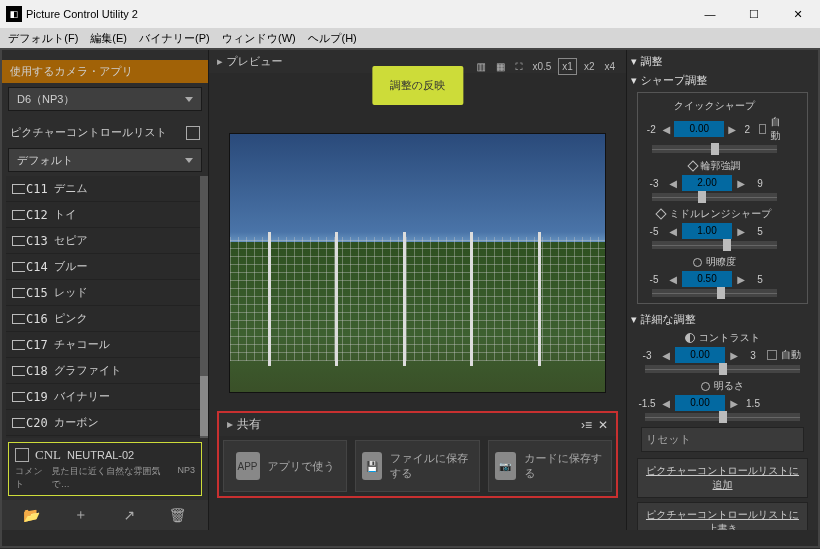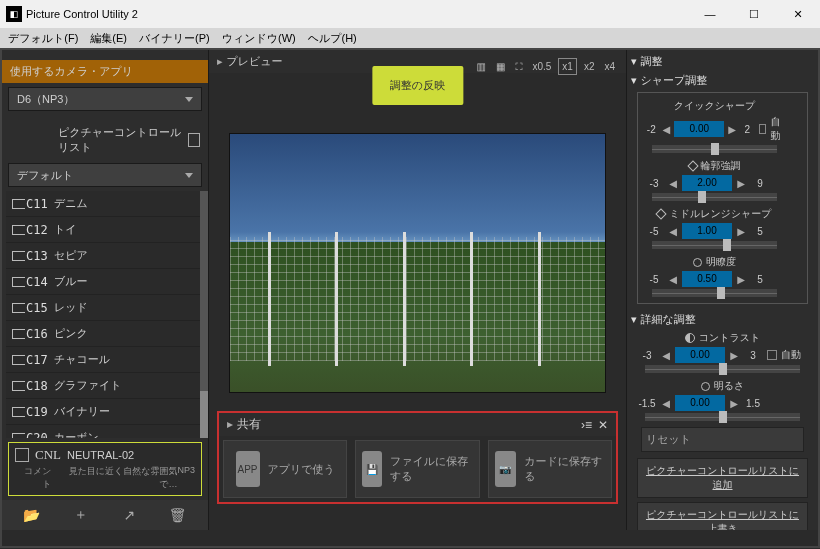--- a/index.html
+++ b/index.html
@@ -8,51 +8,51 @@
 .titlebar .title { display: flex; align-items: center; gap: 4px; }
 .titlebar .title .icon { width: 16px; height: 16px; background: #000; display: inline-flex; align-items: center; justify-content: center; color: #fff; font-size: 9px; }
 .titlebar .btns { display: flex; }
 .titlebar .btns div { width: 44px; height: 28px; display: flex; align-items: center; justify-content: center; color: #000; }
 .menubar { background: #d6d6d6; color: #000; height: 20px; display: flex; align-items: center; gap: 12px; padding: 0 8px; }
 .main { display: flex; height: 480px; }
 .sidebar { width: 207px; background: #2d2d2d; display: flex; flex-direction: column; border-right: 1px solid #1a1a1a; }
 .panel-hdr { background: #a16207; padding: 4px 8px; color: #d0d0d0; margin-top: 10px; }
 .dropdown { background: #3f3f3f; margin: 4px 6px; height: 24px; display: flex; align-items: center; justify-content: space-between; padding: 0 8px; border: 1px solid #1a1a1a; }
 .caret { width: 0; height: 0; border-left: 4px solid transparent; border-right: 4px solid transparent; border-top: 5px solid #aaa; }
-.list-hdr { display: flex; align-items: center; justify-content: space-between; padding: 4px 8px; background: #2d2d2d; margin-top: 6px; margin-left: 48px; }
+.list-hdr { display: flex; align-items: center; justify-content: space-between; padding: 4px 8px; background: #2d2d2d; margin-top: 6px; }
 .listlabel-icon { width: 14px; height: 14px; border: 1px solid #aaa; }
 .pctl-list { flex: 1; overflow-y: auto; background: #2a2a2a; margin-left:4px; position: relative; }
 .pctl-item { display: flex; align-items: center; height: 26px; padding: 0 6px; border-bottom: 1px solid #222; }
 .pctl-idx { font-family: monospace; font-size: 12px; width: 42px; color:#ddd;}
 .pctl-idx .box { display:inline-block; width:13px; height:10px; border:1px solid #bbb; border-right:none; margin-right:1px; vertical-align:middle;}
 .scrollbar { position:absolute; right:0; top:0; width:8px; height:100%; background:#555;}
 .scrollbar .thumb { position:absolute; width:8px; height:60px; background:#888; top:200px;}
 .selected-pc { margin: 4px 6px; border: 1px solid #cddc39; padding: 4px 6px; background: #2a2a2a; }
 .selected-pc .row1 { display: flex; align-items: center; gap: 6px; }
 .selected-pc .cnl { font-family:serif; font-size:13px; }
-.selected-pc .row2 { display:flex; justify-content:space-between; font-size:9px; color:#999; margin-top:2px;text-align:right;}
+.selected-pc .row2 { display:flex; justify-content:space-between; font-size:9px; color:#999; margin-top:2px;}
 .sidebar-footer { display:flex; justify-content:space-around; padding:4px 6px; background:#333; }
 .sidebar-footer .fbtn { width:28px; height:22px; display:flex; align-items:center; justify-content:center; color:#aaa; font-size:14px; }
 .center { flex: 1; background: #2a2a2a; display:flex; flex-direction:column; position:relative; }
 .prev-hdr { display:flex; align-items:center; padding:4px 8px; background:#2d2d2d; }
 .prev-caret { margin-right:4px; color:#aaa;}
 .reflect-btn { position:absolute; top:8px; left:50%; transform:translateX(-50%); background:#cddc39; color:#333; padding:12px 18px; border-radius:2px; font-size:11px;margin-top:8px;}
 .prev-tools { position:absolute; top:8px; right:8px; display:flex; align-items:center; gap:4px; color:#bbb; font-size:10px;}
 .prev-tools .tool { padding:2px 3px; }
 .prev-tools .active { border:1px solid #888; }
 .preview-img { margin:60px 20px 10px 20px; height:260px; background: linear-gradient(to bottom, #2a4a7a 0%, #4a74a8 38%, #6894c0 42%, #2e5020 42%, #3d6030 78%, #3a5028 100%); position:relative; border:1px solid #111;}
 .fence { position:absolute; left:0; right:0; top:40%; bottom:12%; background-image: repeating-linear-gradient(90deg, rgba(200,200,200,0.4) 0 1px, transparent 1px 8px), repeating-linear-gradient(0deg, rgba(200,200,200,0.4) 0 1px, transparent 1px 8px);}
 .posts { position:absolute; top:38%; bottom:10%; left:0; right:0;}
 .post { position:absolute; top:0; bottom:0; width:3px; background:#ddd;}
 .share-panel { margin:8px; border:2px solid #c83030; background:#2a2a2a;}
 .share-hdr { display:flex; align-items:center; justify-content:space-between; padding:3px 8px; background:#2d2d2d; font-size:12px;}
 .share-hdr .right { display:flex; gap:6px; align-items:center;}
 .share-btns { display:flex;}
 .share-btn { flex:1; display:flex; align-items:center; justify-content:center; gap:8px; padding:10px 6px; border:1px solid #444; margin:4px; background:#353535; color:#aaa;}
-.share-btn .sicon { width:24px; height:36px; background:#888; border-radius:3px; display:flex; align-items:center; justify-content:center; font-size:10px; color:#333;}
+.share-btn .sicon { width:24px; height:28px; background:#888; border-radius:3px; display:flex; align-items:center; justify-content:center; font-size:10px; color:#333;}
 .rightpanel { width:192px; background:#2d2d2d; border-left:1px solid #1a1a1a; padding:2px 4px; overflow:hidden; }
 .rp-hdr { display:flex; align-items:center; gap:4px; padding:2px 0; color:#ddd;}
 .rp-sub { display:flex; align-items:center; justify-content:center; gap:4px; color:#ccc; font-size:10px; margin:2px 0;}
 .rp-ctrl { display:flex; align-items:center; gap:4px; margin:2px 6px;}
 .rp-ctrl .minv, .rp-ctrl .maxv { width:20px; text-align:center; color:#ccc; font-size:10px;}
 .rp-ctrl .arrow { width:10px; text-align:center; color:#aaa; font-size:10px;}
 .rp-ctrl .valbox { flex:0 0 50px; background:#0369a1; color:#000; text-align:center; height:16px; line-height:16px; font-size:10px;}
 .rp-ctrl .autock { width:10px; height:10px; border:1px solid #888; display:inline-block;}
 .rp-slider { height:8px; margin:2px 14px 6px 14px; background:#444; position:relative;}
 .rp-slider::before { content:''; position:absolute; left:0; right:0; top:50%; height:1px; background:#666;}

